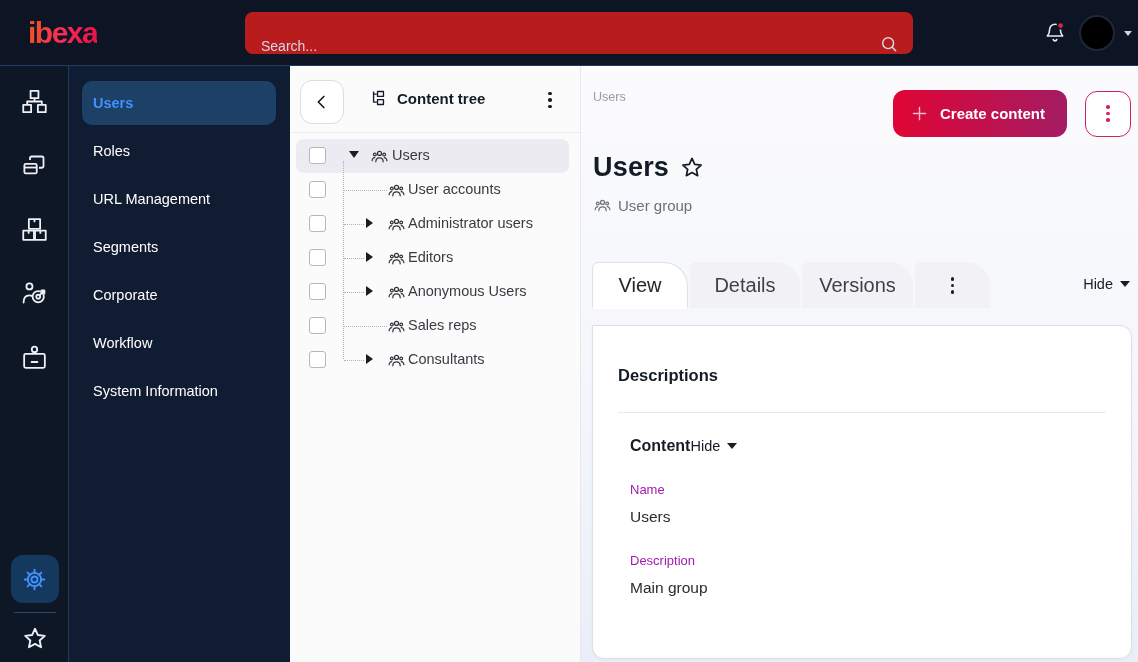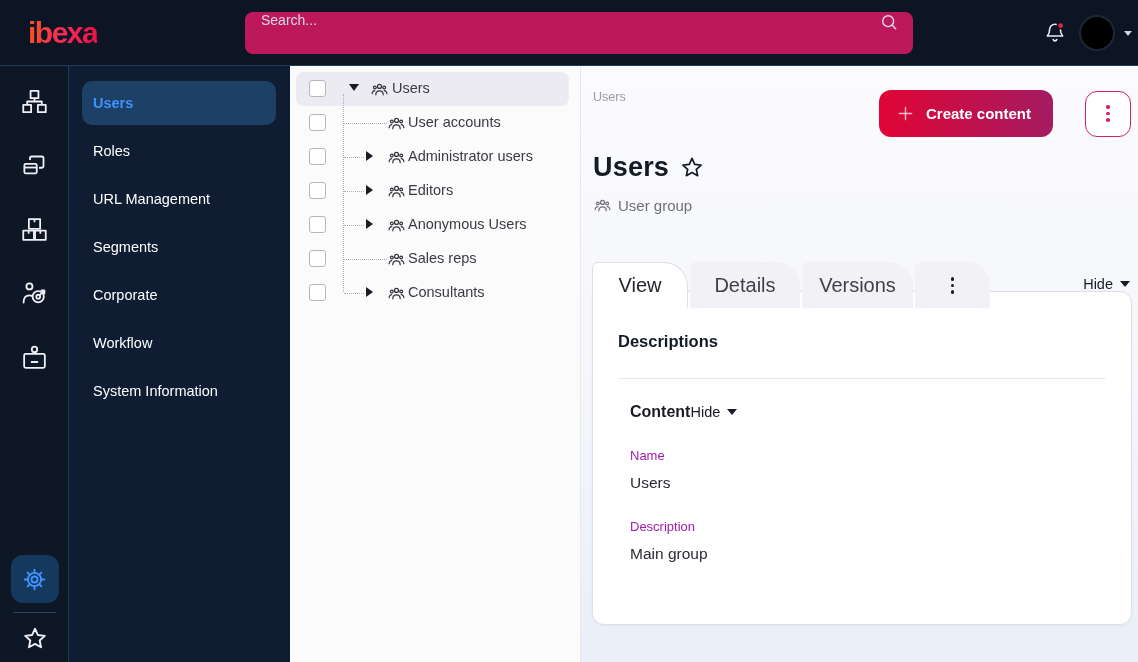--- a/index.html
+++ b/index.html
@@ -5,21 +5,21 @@
   * { margin:0; padding:0; box-sizing:border-box; }
   html,body { width:1138px; height:662px; overflow:hidden; }
   body { font-family:"Liberation Sans","DejaVu Sans",sans-serif; background:#fff; position:relative; }
   button { font-family:inherit; border:none; background:none; cursor:pointer; }
 
   
   .topbar { position:absolute; left:0; top:0; width:1138px; height:66px; background:#0d1424; border-bottom:1px solid #1f3c5e; z-index:10;padding-left:43px; }
   .logo { position:absolute; left:28px; top:15px; font-size:30px; font-weight:800; letter-spacing:-1.5px;
           background:linear-gradient(100deg,#f4581f 0%,#f92c57 48%,#e81148 100%);
           -webkit-background-clip:text; background-clip:text; color:transparent; line-height:36px; }
-  .search-wrap { position:absolute; left:245px; top:12px; width:668px; height:42px; background:#be185d; border-radius:8px; display:flex; align-items:flex-start; }
+  .search-wrap { position:absolute; left:245px; top:12px; width:668px; height:42px; background:#b91c1c; border-radius:8px; display:flex; align-items:flex-end; }
   .search-wrap input { flex:1; background:transparent; border:none; outline:none; color:#fff; font-size:14px; padding:0 16px; }
   .search-wrap input::placeholder { color:#d3dae6; opacity:1; }
   .search-wrap .sicon { margin-right:14px; display:flex; }
   .topbar-right { position:absolute; right:6px; top:0; height:66px; display:flex; align-items:center; gap:9px; }
   .bell { position:relative; display:flex; margin-right:3px; }
   .avatar { width:36px; height:36px; border-radius:50%; background:#000; border:2px solid #1d2736; }
   .caret-sm { width:0; height:0; border-left:4px solid transparent; border-right:4px solid transparent; border-top:5px solid #cfd4de; }
 
   
   .rail { position:absolute; left:0; top:66px; width:69px; height:596px; background:#0e1726; border-right:1px solid #1e3a5c; }
@@ -60,38 +60,38 @@
   .tree-row.root .gicon { left:75px; }
   .tree-row.lvl1 .gicon { left:92px; }
   .tlabel { position:absolute; top:8px; font-size:14.5px; color:#3a3a42; white-space:nowrap; }
   .tree-row.root .tlabel { left:96px; }
   .tree-row.lvl1 .tlabel { left:112px; }
 
   
   .main { position:absolute; left:581px; top:66px; width:557px; height:596px;
           background:linear-gradient(180deg,#fbfbfd 0%,#f4f6fb 55%,#e9eef8 100%); }
   .breadcrumb { position:absolute; left:12px; top:24px; font-size:12.5px; color:#9a9aa4; }
-  .actions { position:absolute; right:7px; top:24px; display:flex; align-items:center; gap:32px; }
+  .actions { position:absolute; right:7px; top:24px; display:flex; align-items:center; gap:18px; }
   .create-btn { height:47px; padding:0 22px 0 16px; border-radius:12px; color:#fff; font-size:15px; font-weight:600;
                 background:linear-gradient(90deg,#e00535,#a41c63); display:flex; align-items:center; gap:10px; }
   .main-kebab { width:46px; height:46px; border:1px solid #d0225f; border-radius:12px; background:#fff; color:#d0225f; display:flex; align-items:center; justify-content:center; }
   .title-row { position:absolute; left:12px; top:86px; display:flex; align-items:center; gap:10px; }
   .page-title { font-size:27px; font-weight:800; color:#131c26; letter-spacing:.2px; }
   .type-row { position:absolute; left:13px; top:131px; display:flex; align-items:center; gap:7px; color:#6f6f78; font-size:15px; }
 
   .tabs { position:absolute; left:11px; top:196px; display:flex; z-index:3; }
   .tab { height:46px; display:flex; align-items:center; justify-content:center; font-size:20px; color:#3f3f48;
          background:#f2f2f6; border:1px solid transparent; border-bottom:none; border-radius:6px 24px 0 0; margin-right:2px; }
   .tab.active { background:#fff; border-color:#dfdfe4; color:#26262e; position:relative; }
   .tab.active::after { content:""; position:absolute; left:0; right:0; bottom:-1px; height:2px; background:#fff; }
   .tab-view { width:96px; } .tab-details { width:110px; } .tab-versions { width:111px; } .tab-kebab { width:75px; color:#1c1c26; }
   .hide-link { position:absolute; right:8px; top:210px; display:flex; align-items:center; gap:7px; font-size:14.5px; color:#1b1b26; font-weight:500; }
   .caret-dn { width:0; height:0; border-left:5px solid transparent; border-right:5px solid transparent; border-top:6px solid #1b1b26; }
 
-  .card { position:absolute; left:11px; right:6px; top:225px; height:334px; background:#fff; border:1px solid #dfdfe4;
+  .card { position:absolute; left:11px; right:6px; top:259px; height:334px; background:#fff; border:1px solid #dfdfe4;
           border-radius:0 12px 12px 12px; box-shadow:0 1px 3px rgba(20,30,60,.04); padding:40px 25px 15px 25px; }
   .card-heading { font-size:16.5px; font-weight:700; color:#131c26; }
   .card-divider { height:1px; background:#e7e7ec; margin-top:27px; }
   .section { padding-left:12px; position:relative; }
   .section-head { display:flex; align-items:center; justify-content:flex-start; margin-top:24px; padding-right:8px; }
   .section-title { font-size:16px; font-weight:700; color:#1c1c26; }
   .field-label { font-size:13px; color:#a21caf; margin-top:27px; }
   .field-value { font-size:15.5px; color:#2b2b33; margin-top:11px; }
 
   svg { display:block; }
@@ -214,20 +214,46 @@
     </div>
   <div class="menu-item">
       <span>Workflow</span>
     </div>
   <div class="menu-item">
       <span>System Information</span>
     </div>
 </nav>
 
 <aside class="tree-panel">
+  <div class="tree-head">
+    <button class="back-btn">
+      <span>
+        <svg width="22" height="22" viewBox="0 0 24 24" fill="none" stroke="#131c26" stroke-width="1.8" stroke-linecap="round" stroke-linejoin="round">
+            <path d="M14 6l-6 6 6 6"></path>
+          </svg>
+      </span>
+    </button>
+    <div class="tree-title">
+      <span>
+        <svg width="19" height="19" viewBox="0 0 24 24" fill="none" stroke="#131c26" stroke-width="1.7" stroke-linejoin="round">
+          <path d="M4.5 3v14M4.5 6.5h4M4.5 16.5h4"></path>
+            <rect x="9.5" y="3.2" width="7.5" height="6.2"></rect>
+            <rect x="9.5" y="13.4" width="7.5" height="6.2"></rect>
+        </svg>
+      </span>
+      <span>Content tree</span>
+    </div>
+    <button class="tree-kebab">
+        <span class="dots">
+          <i></i>
+          <i></i>
+          <i></i>
+        </span>
+      </button>
+  </div>
 
   <div class="tree-list">
     <div class="tree-vline"></div>
 
     <div class="tree-row root selected">
       <input class="cb" type="checkbox" style="">
       <span class="tri tri-down"></span>
       <span class="gicon">
         <svg width="17" height="17" viewBox="0 0 24 24" fill="none" stroke="#32323a" stroke-width="1.7" stroke-linecap="round">
           <circle cx="12" cy="7.6" r="2.8"></circle>

